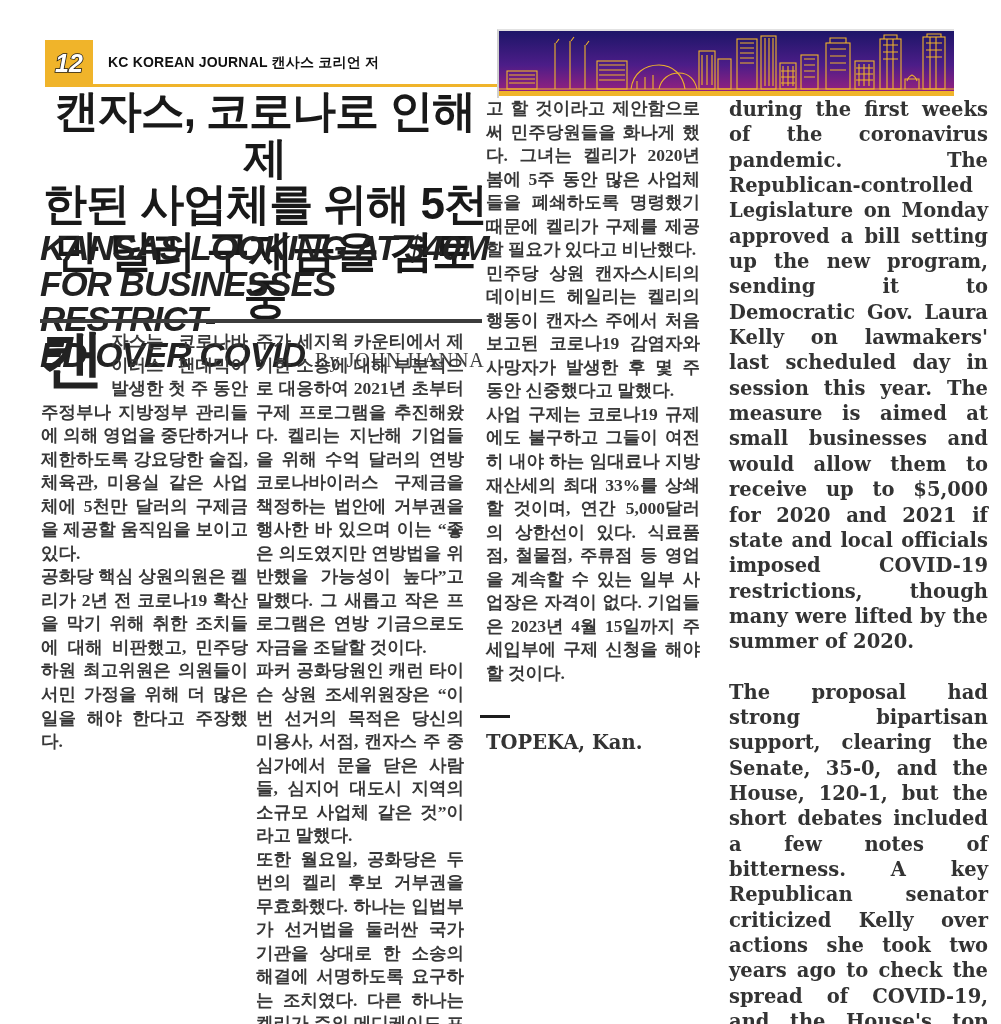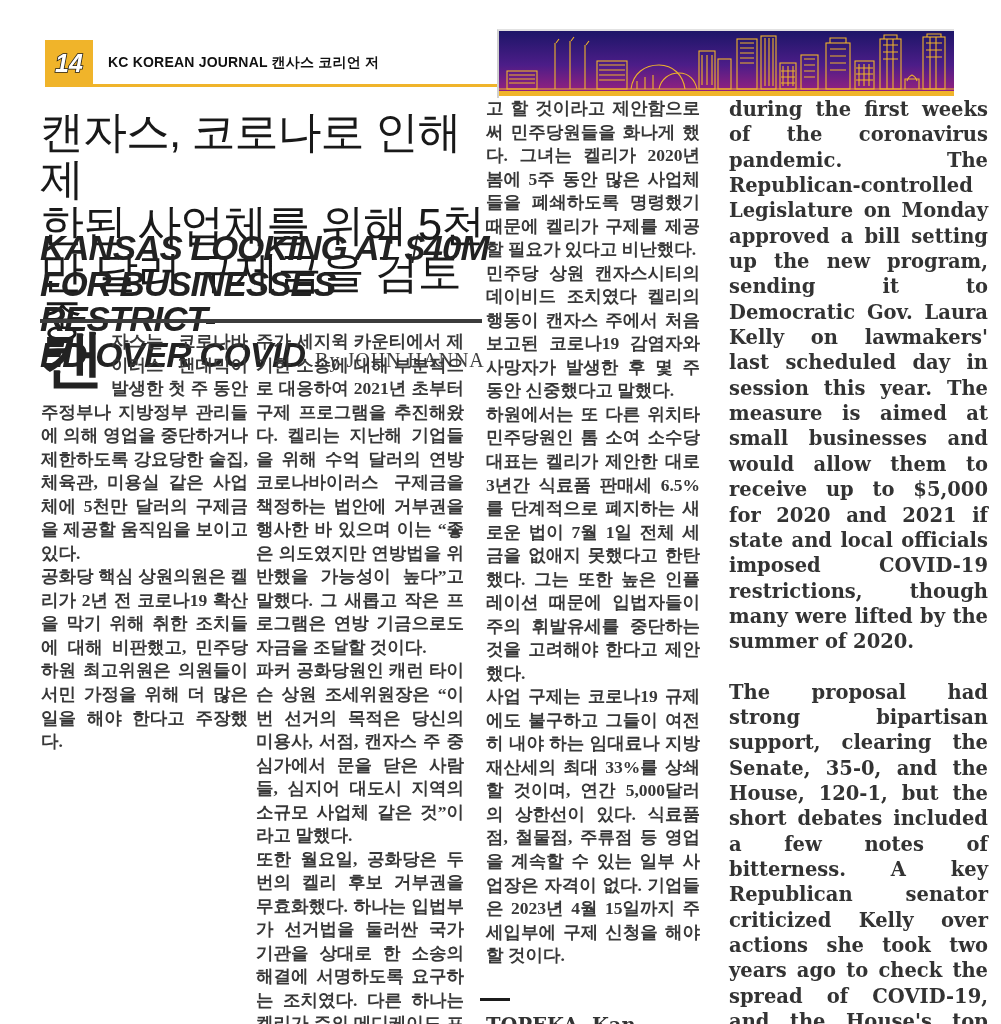--- a/index.html
+++ b/index.html
@@ -14,23 +14,23 @@
   .journal-title{position:absolute;left:108px;top:54px;font-family:"Liberation Sans",sans-serif;
         font-weight:bold;font-size:14px;color:#111;letter-spacing:.2px;white-space:nowrap;}
   .header-rule{position:absolute;left:45px;top:84px;width:452px;height:3px;background:#F0B42A;}
 
   
   .skyline-wrap{position:absolute;left:497px;top:29px;width:455px;height:67px;
         border-left:2px solid #cfcfcf;border-top:2px solid #e2e2e2;}
   .skyline-wrap svg{display:block;}
 
   
-  .headline-ko{position:absolute;left:40px;top:109px;width:450px;
-        font-family:"Liberation Sans","DejaVu Sans",sans-serif;font-weight:400;
-        font-size:44px;line-height:1.06;color:#191919;letter-spacing:-1px;}
+  .headline-ko{position:absolute;left:40px;top:88px;width:450px;
+        font-family:"Liberation Sans","DejaVu Sans",sans-serif;font-weight:700;
+        font-size:44px;line-height:1.06;color:#191919;letter-spacing:-1px;text-align:center;}
   .headline-en{position:absolute;left:40px;top:230px;width:455px;
         font-family:"Liberation Sans","DejaVu Sans",sans-serif;font-weight:bold;font-style:italic;
         font-size:35px;line-height:1.02;color:#222;letter-spacing:-1px;}
   .byline{font-family:"Liberation Serif",serif;font-style:normal;font-weight:normal;
         font-size:20px;letter-spacing:1px;color:#404040;margin-left:10px;}
   .headline-rule{position:absolute;left:40px;top:319px;width:442px;height:4px;background:#3c3c3c;}
 
   
   .col{position:absolute;text-align:justify;}
   .col-ko{font-size:17.5px;line-height:1.345;color:#383838;word-break:break-all;
@@ -48,21 +48,21 @@
   .dateline{font-size:19.5px;line-height:1.3;color:#333;margin:0;
         font-family:"DejaVu Serif",serif;text-align:left;}
   .para-gap{margin-top:25px !important;}
 </style>
 </head>
 <body>
 
 <div id="page">
 
   <div class="pagenum-box">
-    <span class="pagenum">14</span>
+    <span class="pagenum">12</span>
   </div>
   <div class="journal-title">KC KOREAN JOURNAL 캔사스 코리언 저</div>
   <div class="header-rule"></div>
 
   <div class="skyline-wrap">
     <svg width="455" height="67" viewBox="0 0 455 67">
       <defs>
         <linearGradient id="skybg" x1="0" y1="0" x2="0" y2="1">
           <stop offset="0" stop-color="#1D1668"></stop>
           <stop offset="0.55" stop-color="#4C1D88"></stop>
@@ -142,22 +142,21 @@
 
   <div id="col2" class="col col-ko">
     <p>주가 세지윅 카운티에서 제기한 소송에 대해 부분적으로 대응하여 2021년 초부터 구제 프로그램을 추진해왔다. 켈리는 지난해 기업들을 위해 수억 달러의 연방 코로나바이러스 구제금을 책정하는 법안에 거부권을 행사한 바 있으며 이는 “좋은 의도였지만 연방법을 위반했을 가능성이 높다”고 말했다. 그 새롭고 작은 프로그램은 연방 기금으로도 자금을 조달할 것이다.</p>
     <p>파커 공화당원인 캐런 타이슨 상원 조세위원장은 “이번 선거의 목적은 당신의 미용사, 서점, 캔자스 주 중심가에서 문을 닫은 사람들, 심지어 대도시 지역의 소규모 사업체 같은 것”이라고 말했다.</p>
     <p>또한 월요일, 공화당은 두 번의 켈리 후보 거부권을 무효화했다. 하나는 입법부가 선거법을 둘러싼 국가 기관을 상대로 한 소송의 해결에 서명하도록 요구하는 조치였다. 다른 하나는 켈리가 주의 메디케이드 프로그램을 관리하는 민간 회사들과 올해 새로운 계약을 추진하는 것을 막는 법안이었다.</p>
 
   </div>
 
   <div id="col3" class="col col-ko">
     <p>고 할 것이라고 제안함으로써 민주당원들을 화나게 했다. 그녀는 켈리가 2020년 봄에 5주 동안 많은 사업체들을 폐쇄하도록 명령했기 때문에 켈리가 구제를 제공할 필요가 있다고 비난했다.</p>
-    <p>민주당 상원 캔자스시티의 데이비드 조치였다 켈리의 행동이 캔자스 주에서 처음 보고된 코로나19 감염자와 사망자가 발생한 후 몇 주 동안 신중했다고 말했다.</p>
-    <p>하원에서는 또 다른 위치타 민주당원인 톰 소여 소수당 대표는 켈리가 제안한 대로 3년간 식료품 판매세 6.5%를 단계적으로 폐지하는 새로운 법이 7월 1일 전체 세금을 없애지 못했다고 한탄했다. 그는 또한 높은 인플레이션 때문에 입법자들이 주의 휘발유세를 중단하는 것을 고려해야 한다고 제안했다.</p>
+    <p>민주당 상원 캔자스시티의 데이비드 헤일리는 켈리의 행동이 캔자스 주에서 처음 보고된 코로나19 감염자와 사망자가 발생한 후 몇 주 동안 신중했다고 말했다.</p>
     <p>사업 구제는 코로나19 규제에도 불구하고 그들이 여전히 내야 하는 임대료나 지방 재산세의 최대 33%를 상쇄할 것이며, 연간 5,000달러의 상한선이 있다. 식료품점, 철물점, 주류점 등 영업을 계속할 수 있는 일부 사업장은 자격이 없다. 기업들은 2023년 4월 15일까지 주 세입부에 구제 신청을 해야 할 것이다.</p>
     <div class="article-divider"></div>
     <p class="dateline">TOPEKA, Kan.</p>
 
   </div>
 
   <div id="col4" class="col col-en">
     <p>during the first weeks of the coronavirus pandemic. The Republican-controlled Legislature on Monday approved a bill setting up the new program, sending it to Democratic Gov. Laura Kelly on lawmakers' last scheduled day in session this year. The measure is aimed at small businesses and would allow them to receive up to $5,000 for 2020 and 2021 if state and local officials imposed COVID-19 restrictions, though many were lifted by the summer of 2020.</p>
     <p class="para-gap">The proposal had strong bipartisan support, clearing the Senate, 35-0, and the House, 120-1, but the short debates included a few notes of bitterness. A key Republican senator criticized Kelly over actions she took two years ago to check the spread of COVID-19, and the House's top Democrat argued that lawmakers should be doing more for working-class families. Republicans have pushed for a relief program since the start of 2021, partly in response to a still-pending lawsuit in Sedgwick County filed in December 2020 by a Wichita fitness studio and its owner. Kelly last year vetoed a measure setting aside hundreds of millions of federal coronavirus relief dollars for businesses,</p>
   </div>

